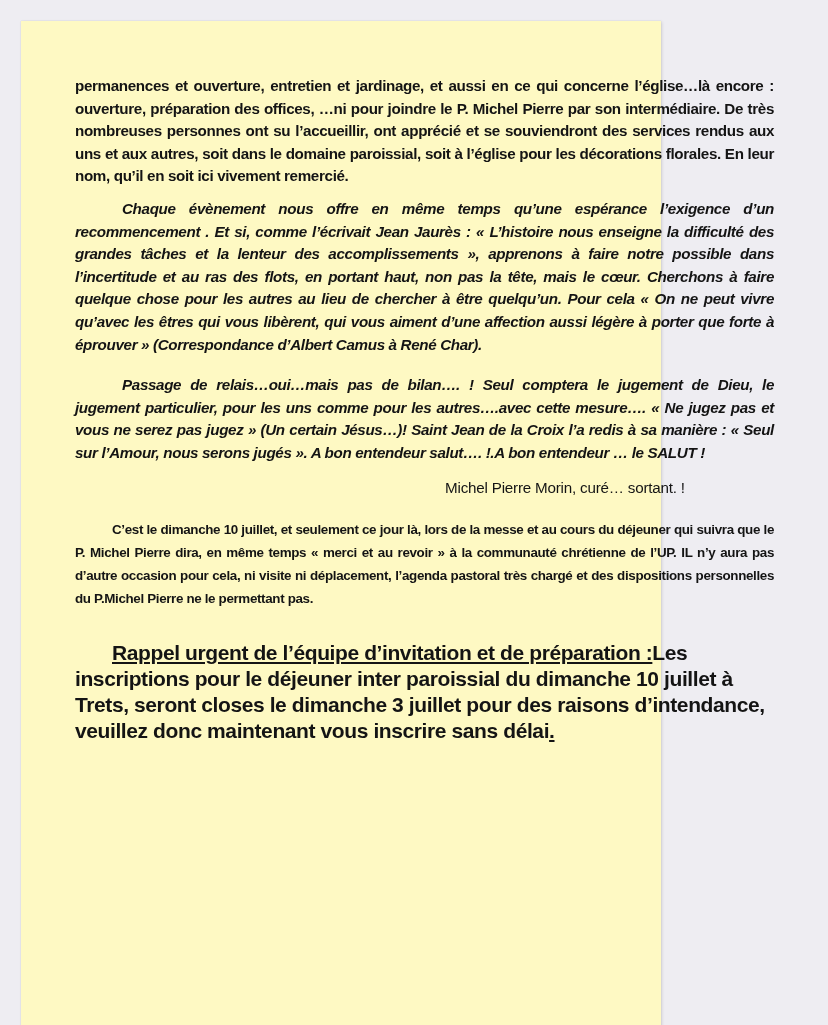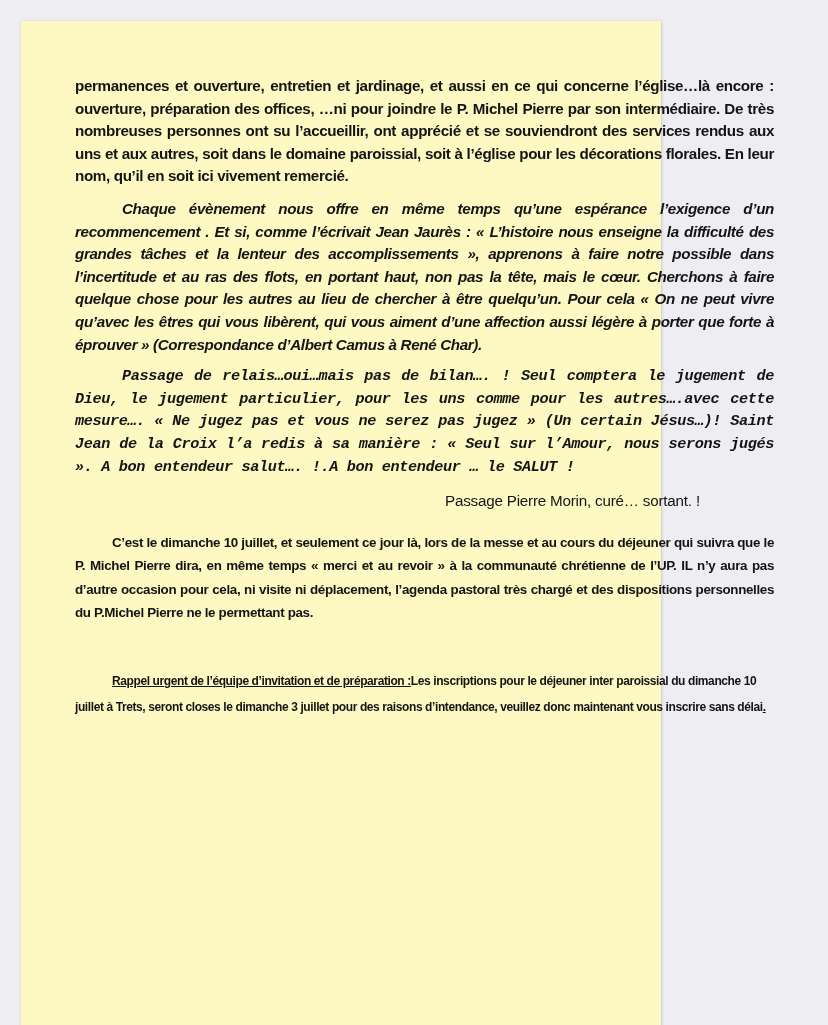--- a/index.html
+++ b/index.html
@@ -35,41 +35,41 @@
       text-align: justify;
       font-size: 15.2px;
       line-height: 22.6px;
       letter-spacing: -0.35px;
     }
     .bold { font-weight: bold; }
     .bolditalic { font-weight: bold; font-style: italic; }
     .indent { text-indent: 47px; }
     #p1 { margin-top: 0; }
     #p2 { margin-top: 10px; }
-    #p3 { margin-top: 9px; font-family: Liberation Mono, monospace; }
+    #p3 { margin-top: 18px; }
     .signature {
       margin-top: 12px;
       margin-left: 370px;
       font-size: 15.2px;
       line-height: 22px;
       font-weight: normal;
       letter-spacing: -0.2px;
     }
     .notice {
       margin-top: 19px;
       font-size: 13.4px;
       line-height: 23.2px;
       font-weight: bold;
       text-align: justify;
       letter-spacing: -0.35px;
       text-indent: 37px;
     }
     .reminder {
-      margin-top: 44px;
-      font-size: 12px;
+      margin-top: 30px;
+      font-size: 21px;
       line-height: 26px;
       font-weight: bold;
       letter-spacing: -0.4px;
       text-indent: 37px;
       text-align: left;
     }
     .reminder .heading {
       text-decoration: underline;
     }
     .reminder .period {
@@ -81,20 +81,20 @@
 
 <div class="page">
   <div class="content">
 
     <p id="p1" class="para bold">permanences et ouverture, entretien et jardinage, et aussi en ce qui concerne l’église…là encore : ouverture, préparation des offices, …ni pour joindre le P. Michel Pierre par son intermédiaire. De très nombreuses personnes ont su l’accueillir, ont apprécié et se souviendront des services rendus aux uns et aux autres, soit dans le domaine paroissial, soit à l’église pour les décorations florales. En leur nom, qu’il en soit ici vivement remercié.</p>
 
     <p id="p2" class="para bolditalic indent">Chaque évènement nous offre en même temps qu’une espérance l’exigence d’un recommencement . Et si, comme l’écrivait  Jean Jaurès : « L’histoire nous enseigne la difficulté des grandes tâches et la lenteur des accomplissements », apprenons à faire notre possible dans l’incertitude et au ras des flots, en portant haut, non pas la tête, mais le cœur. Cherchons à faire quelque chose pour les autres au lieu de chercher à être quelqu’un. Pour cela « On ne peut vivre qu’avec les êtres qui vous libèrent, qui vous aiment d’une affection aussi légère à porter que forte à éprouver » (Correspondance d’Albert Camus à René Char).</p>
 
     <p id="p3" class="para bolditalic indent">Passage de relais…oui…mais pas de bilan…. ! Seul comptera le jugement de Dieu, le jugement particulier, pour les uns comme pour les autres….avec cette mesure…. « Ne jugez pas et vous ne serez pas jugez » (Un certain Jésus…)! Saint Jean de la Croix l’a redis à sa manière : « Seul sur l’Amour, nous serons jugés ». A bon entendeur salut…. !.A bon entendeur … le SALUT !</p>
 
-    <div class="signature">Passage Pierre Morin, curé… sortant. !</div>
+    <div class="signature">Michel Pierre Morin, curé… sortant. !</div>
 
     <p class="notice">C’est le dimanche 10 juillet, et seulement ce jour là, lors de la messe et au cours du déjeuner qui suivra que le P. Michel Pierre dira, en même temps  « merci et au revoir » à la communauté chrétienne de l’UP. IL n’y aura pas d’autre occasion pour cela, ni visite ni déplacement, l’agenda pastoral très chargé et des dispositions personnelles du P.Michel Pierre ne le permettant pas.</p>
 
     <p class="reminder"><span class="heading">Rappel urgent de l’équipe d’invitation et de préparation :</span><span>Les inscriptions pour le déjeuner inter paroissial du dimanche 10 juillet à Trets, seront closes le dimanche 3 juillet pour des raisons d’intendance, veuillez donc maintenant vous inscrire sans délai</span><span class="period">.</span></p>
 
   </div>
 </div>
 
 </body></html>

